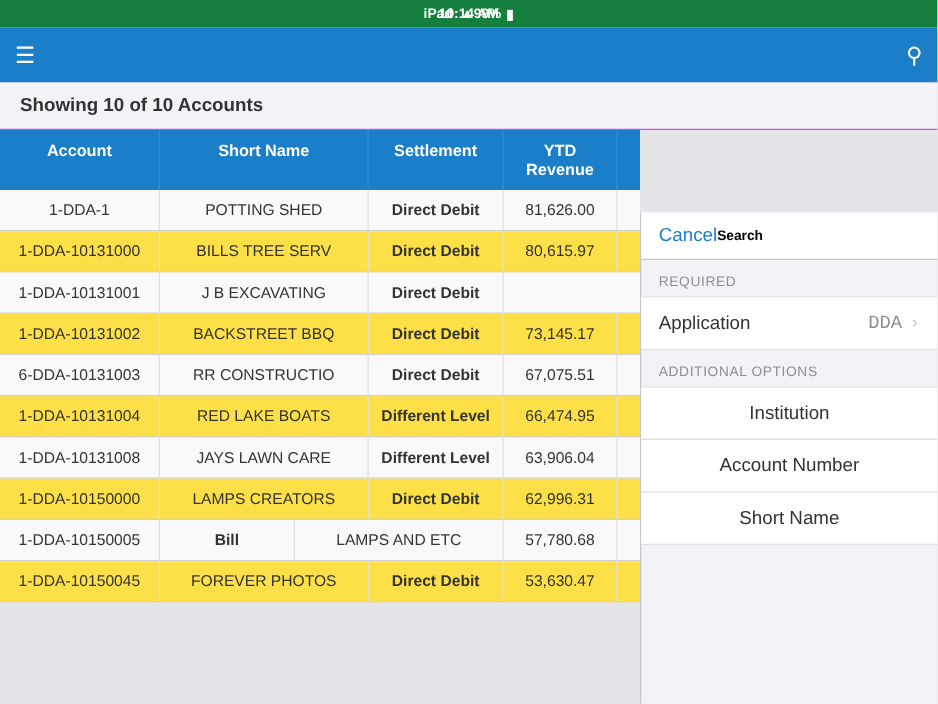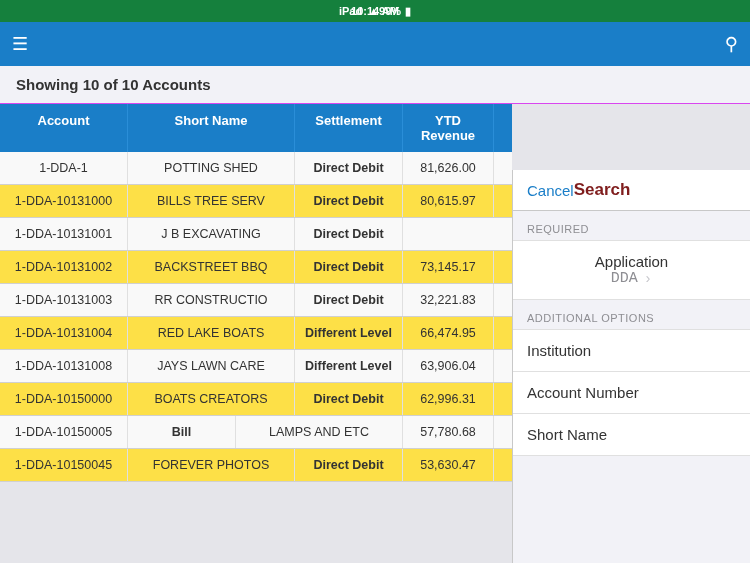--- a/index.html
+++ b/index.html
@@ -125,62 +125,61 @@
       align-items: center;
       padding: 10px 14px;
       border-bottom: 1px solid #c8c8c8;
     }
     .cancel-btn {
       color: #1a7ec8;
       font-size: 15px;
       cursor: pointer;
     }
     .search-btn {
-      color: #7f1d1d;
-      font-size: 17px;
+      color: #000000;
+      font-size: 11px;
       font-weight: 600;
       cursor: pointer;
     }
 
     .section-label {
       font-size: 11px;
       font-weight: 400;
       color: #8e8e93;
       padding: 12px 14px 5px;
       text-transform: uppercase;
       letter-spacing: 0.5px;
     }
 
     .panel-row {
       background: white;
       padding: 12px 14px;
       border-top: 1px solid #e0e0e0;
       border-bottom: 1px solid #e0e0e0;
       display: flex;
       align-items: center;
-      justify-content: flex-start;
+      justify-content: center;
       cursor: pointer;
       font-size: 15px;
       color: #333;
       margin-bottom: -1px;
     }
     .panel-row:first-of-type { margin-top: 0; }
 
     .panel-row-with-value {
       background: white;
       padding: 12px 14px;
       border-top: 1px solid #e0e0e0;
       border-bottom: 1px solid #e0e0e0;
       display: flex;
       align-items: center;
       justify-content: space-between;
       cursor: pointer;
       font-size: 15px;
       color: #333;
-      flex-direction: column;
     }
     .panel-row-value {
       color: #8e8e93;
       font-size: 15px;
     }
     .chevron-icon {
       color: #c7c7cc;
       font-size: 14px;
     }
 
@@ -248,40 +247,40 @@
       <div class="cell col-shortname">J B EXCAVATING</div>
       <div class="cell col-settlement">Direct Debit</div>
     </div>
           <div class="table-row">
       <div class="cell col-account">1-DDA-10131002</div>
       <div class="cell col-shortname">BACKSTREET BBQ</div>
       <div class="cell col-settlement">Direct Debit</div>
       <div class="cell col-ytd">73,145.17</div>
     </div>
           <div class="table-row">
-      <div class="cell col-account">1-DDA-10131003</div>
+      <div class="cell col-account">6-DDA-10131003</div>
       <div class="cell col-shortname">RR CONSTRUCTIO</div>
       <div class="cell col-settlement">Direct Debit</div>
-      <div class="cell col-ytd">32,221.83</div>
+      <div class="cell col-ytd">67,075.51</div>
     </div>
           <div class="table-row">
       <div class="cell col-account">1-DDA-10131004</div>
       <div class="cell col-shortname">RED LAKE BOATS</div>
       <div class="cell col-settlement">Different Level</div>
       <div class="cell col-ytd">66,474.95</div>
     </div>
           <div class="table-row">
       <div class="cell col-account">1-DDA-10131008</div>
       <div class="cell col-shortname">JAYS LAWN CARE</div>
       <div class="cell col-settlement">Different Level</div>
       <div class="cell col-ytd">63,906.04</div>
     </div>
           <div class="table-row">
       <div class="cell col-account">1-DDA-10150000</div>
-      <div class="cell col-shortname">BOATS CREATORS</div>
+      <div class="cell col-shortname">LAMPS CREATORS</div>
       <div class="cell col-settlement">Direct Debit</div>
       <div class="cell col-ytd">62,996.31</div>
     </div>
           <div class="table-row">
       <div class="cell col-account">1-DDA-10150005</div>
       <div class="cell col-settlement">Bill</div>
       <div class="cell col-shortname">LAMPS AND ETC</div>
       <div class="cell col-ytd">57,780.68</div>
     </div>
           <div class="table-row">

